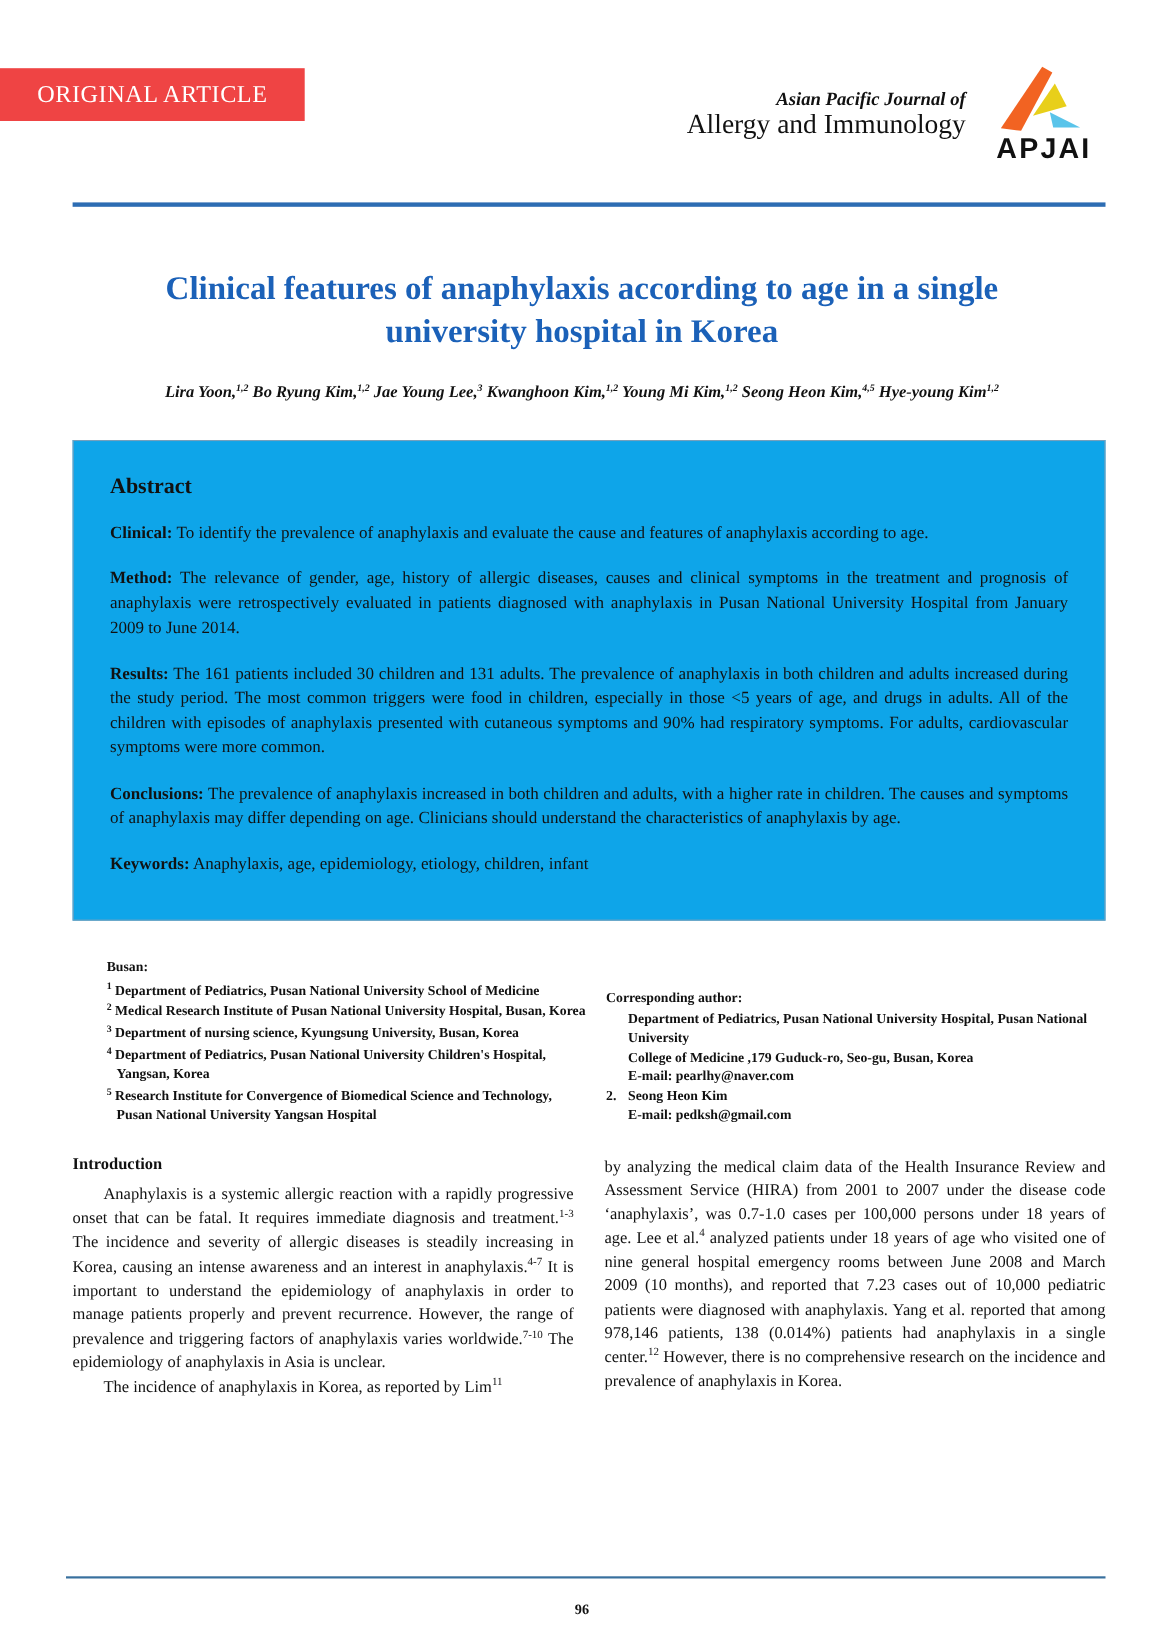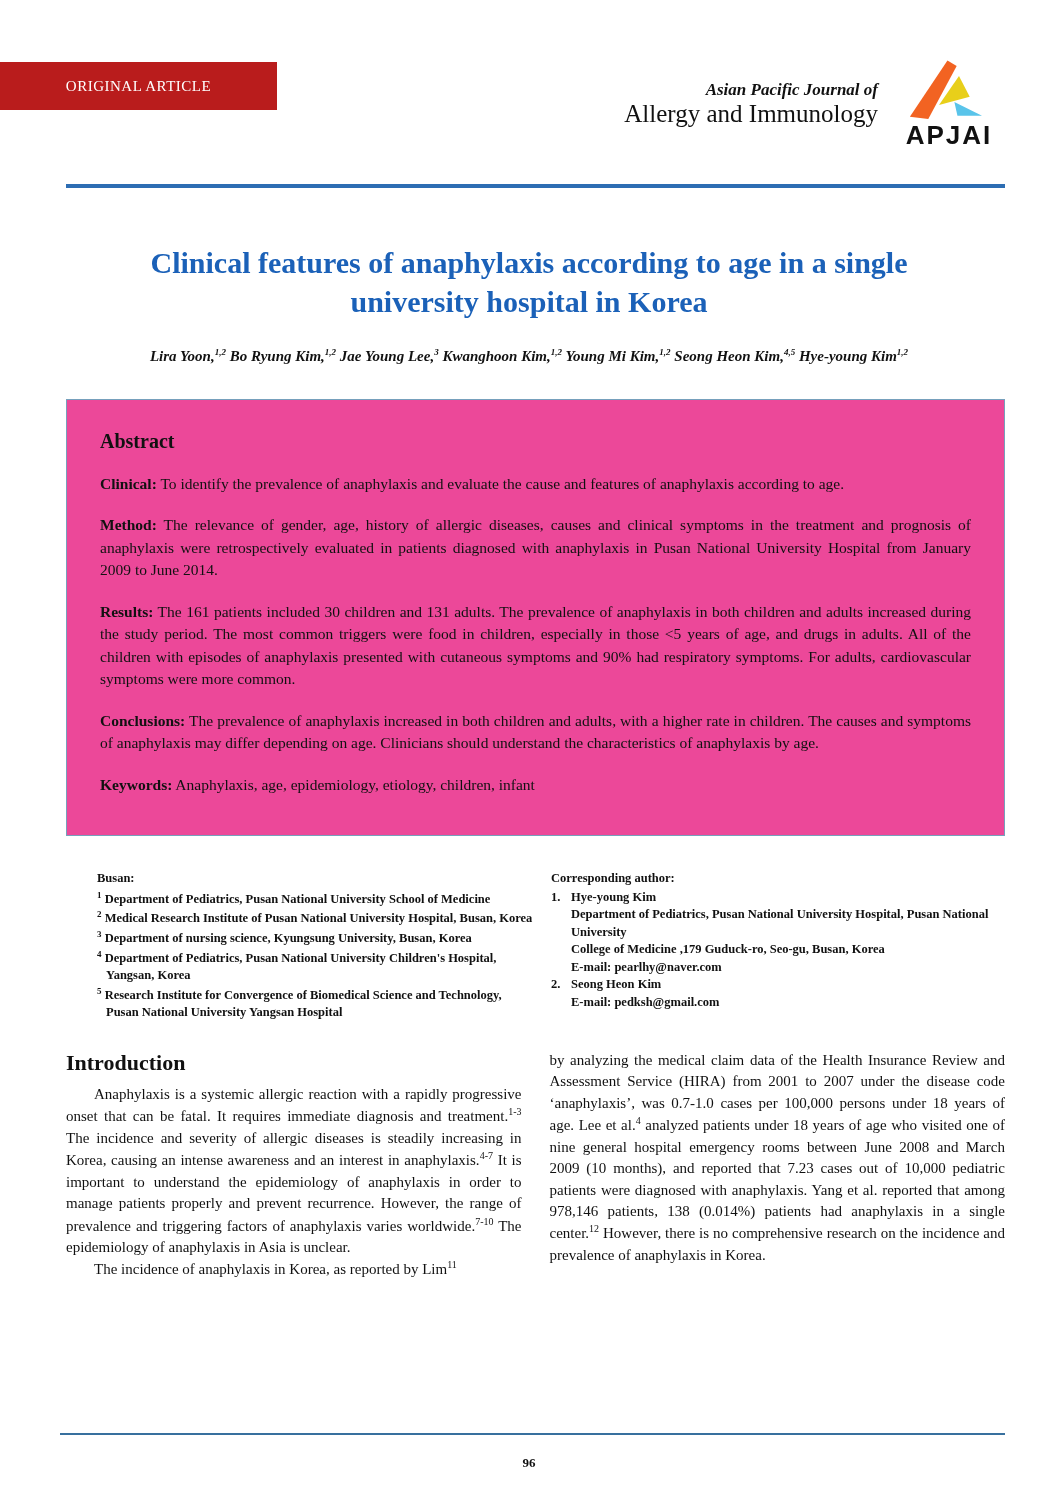--- a/index.html
+++ b/index.html
@@ -8,23 +8,23 @@
     width:1058px;height:1497px;
     background:#ffffff;
     font-family:"Liberation Serif","DejaVu Serif",serif;
     color:#111;
     overflow:hidden;
   }
   
   .header{position:relative;height:187px;}
   .badge{
     position:absolute;left:0;top:62px;width:277px;height:48px;
-    background:#b91c1c;color:#fff;
+    background:#ef4444;color:#fff;
     display:flex;align-items:center;justify-content:center;
-    font-size:15px;letter-spacing:.5px;
+    font-size:22px;letter-spacing:.5px;
   }
   .journal-names{position:absolute;top:80px;right:180px;text-align:right;line-height:1.15;white-space:nowrap;}
   .journal-line1{font-style:italic;font-weight:700;font-size:17px;}
   .journal-line2{font-size:25px;}
   .logo{position:absolute;top:56px;right:56px;width:106px;text-align:center;}
   .logo svg{display:block;margin:0 auto;}
   .logo-text{font-family:"Liberation Sans","DejaVu Sans",sans-serif;font-weight:700;font-size:26px;letter-spacing:2px;color:#111;margin-top:-2px;}
   .header-rule{position:absolute;left:66px;right:53px;top:184px;height:4px;background:#2d6db3;}
   
   .title{
@@ -32,42 +32,42 @@
     font-size:30px;font-weight:700;line-height:1.3;color:#1b61b8;
   }
   .authors{
     margin:26px 60px 0;text-align:center;
     font-style:italic;font-weight:700;font-size:15px;
   }
   .authors sup{font-size:9px;}
   
   .abstract-box{
     margin:34px 53px 0 66px;
-    background:#ec4899;border:1px solid #76a0bc;
+    background:#0ea5e9;border:1px solid #76a0bc;
     padding:30px 33px 20px;
   }
   .abstract-heading{margin:0 0 20px;font-size:20px;font-weight:700;}
   .abs-p{margin:0 0 19px;text-align:justify;font-size:15.5px;line-height:1.45;}
   .abs-label{font-weight:700;}
   
   .meta{
     display:flex;margin:34px 53px 0 97px;
     font-size:12.5px;line-height:1.4;font-weight:700;
   }
   .meta-left{width:436px;flex:none;}
-  .meta-right{flex:1;margin-left:18px;}
+  .meta-right{flex:1;margin-left:18px;margin-top:28px;}
   .meta-heading{margin:0 0 1px;}
   .affil{padding-left:9px;text-indent:-9px;}
   .affil sup{font-size:9px;}
   .corr-num{display:inline-block;width:20px;}
   .corr-line{padding-left:20px;}
   
   .body-cols{display:flex;gap:28px;margin:28px 53px 0 66px;}
   .col{flex:1;}
-  .intro-heading{margin:0 0 8px;font-size:22px;font-weight:700;}
+  .intro-heading{margin:0 0 8px;font-size:15px;font-weight:700;}
   .body-cols p{margin:0;text-align:justify;font-size:15px;line-height:1.43;}
   .indent{text-indent:28px;}
   .body-cols sup{font-size:10px;}
   
   .footer-rule{position:absolute;left:60px;right:53px;bottom:62px;height:2px;background:#38709e;}
   .page-num{position:absolute;left:0;right:0;bottom:26px;text-align:center;font-size:13px;font-weight:700;}
 </style>
 </head>
 <body>
 
@@ -112,21 +112,20 @@
       <div class="meta-heading">Busan:</div>
       <div class="affil"><sup>1</sup> <span>Department of Pediatrics, Pusan National University School of Medicine</span></div>
       <div class="affil"><sup>2</sup> <span>Medical Research Institute of Pusan National University Hospital, Busan, Korea</span></div>
       <div class="affil"><sup>3</sup> <span>Department of nursing science, Kyungsung University, Busan, Korea</span></div>
       <div class="affil"><sup>4</sup> <span>Department of Pediatrics, Pusan National University Children's Hospital, Yangsan, Korea</span></div>
       <div class="affil"><sup>5</sup> <span>Research Institute for Convergence of Biomedical Science and Technology, Pusan National University Yangsan Hospital</span></div>
     </div>
     <div class="meta-right">
       <div class="meta-heading">Corresponding author:</div>
       <div class="corr-item">
-        <div><span class="corr-num">1.</span><span>Hye-young Kim</span></div>
         <div class="corr-line">Department of Pediatrics, Pusan National University Hospital, Pusan National University</div>
         <div class="corr-line">College of Medicine ,179 Guduck-ro, Seo-gu, Busan, Korea</div>
         <div class="corr-line">E-mail: pearlhy@naver.com</div>
       </div>
       <div class="corr-item">
         <div><span class="corr-num">2.</span><span>Seong Heon Kim</span></div>
         <div class="corr-line">E-mail: pedksh@gmail.com</div>
       </div>
     </div>
   </div>

